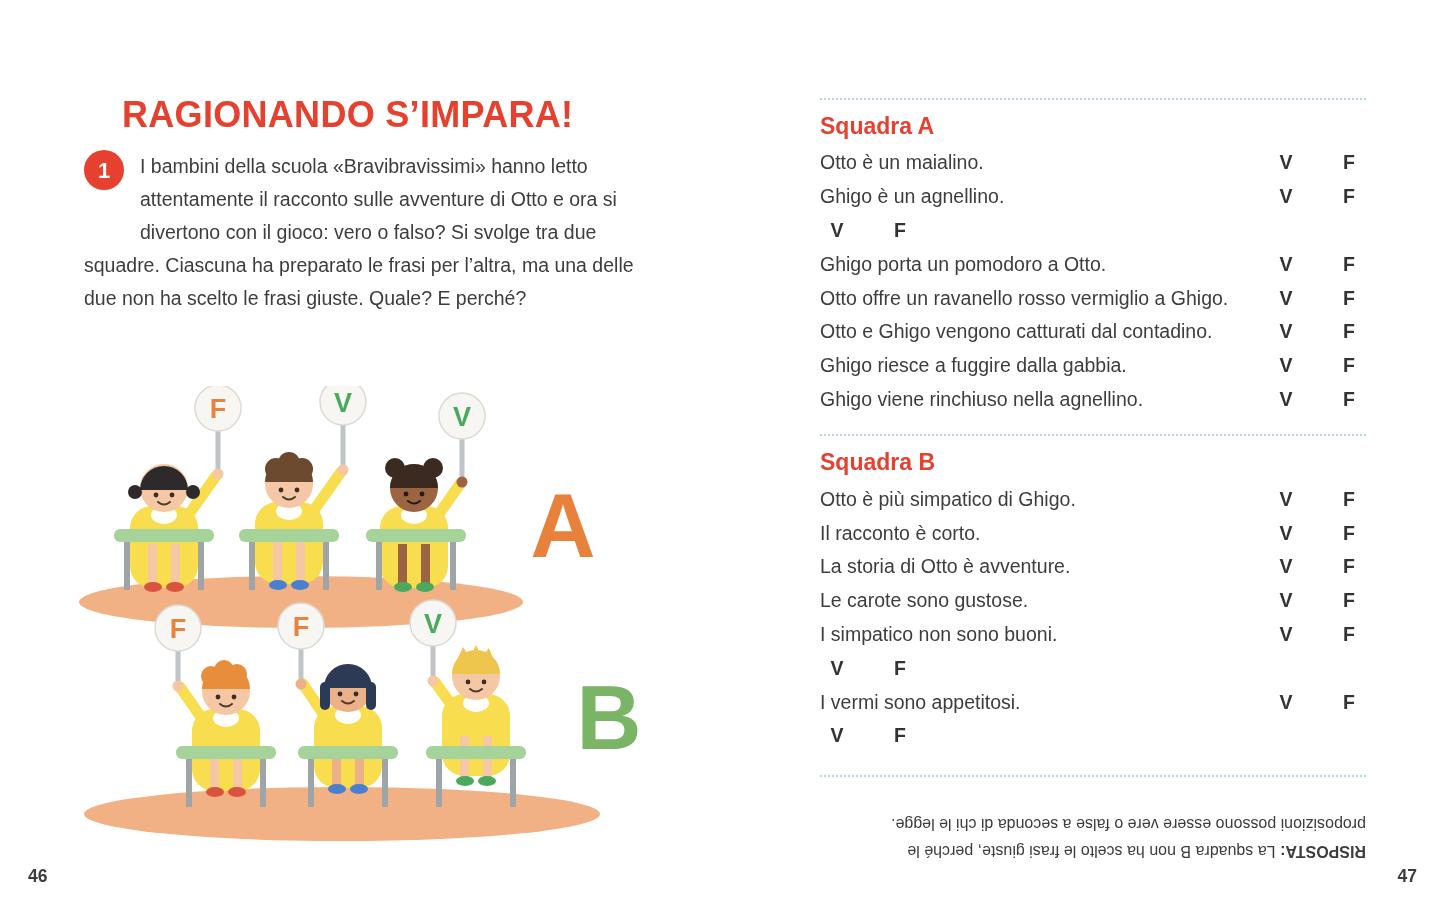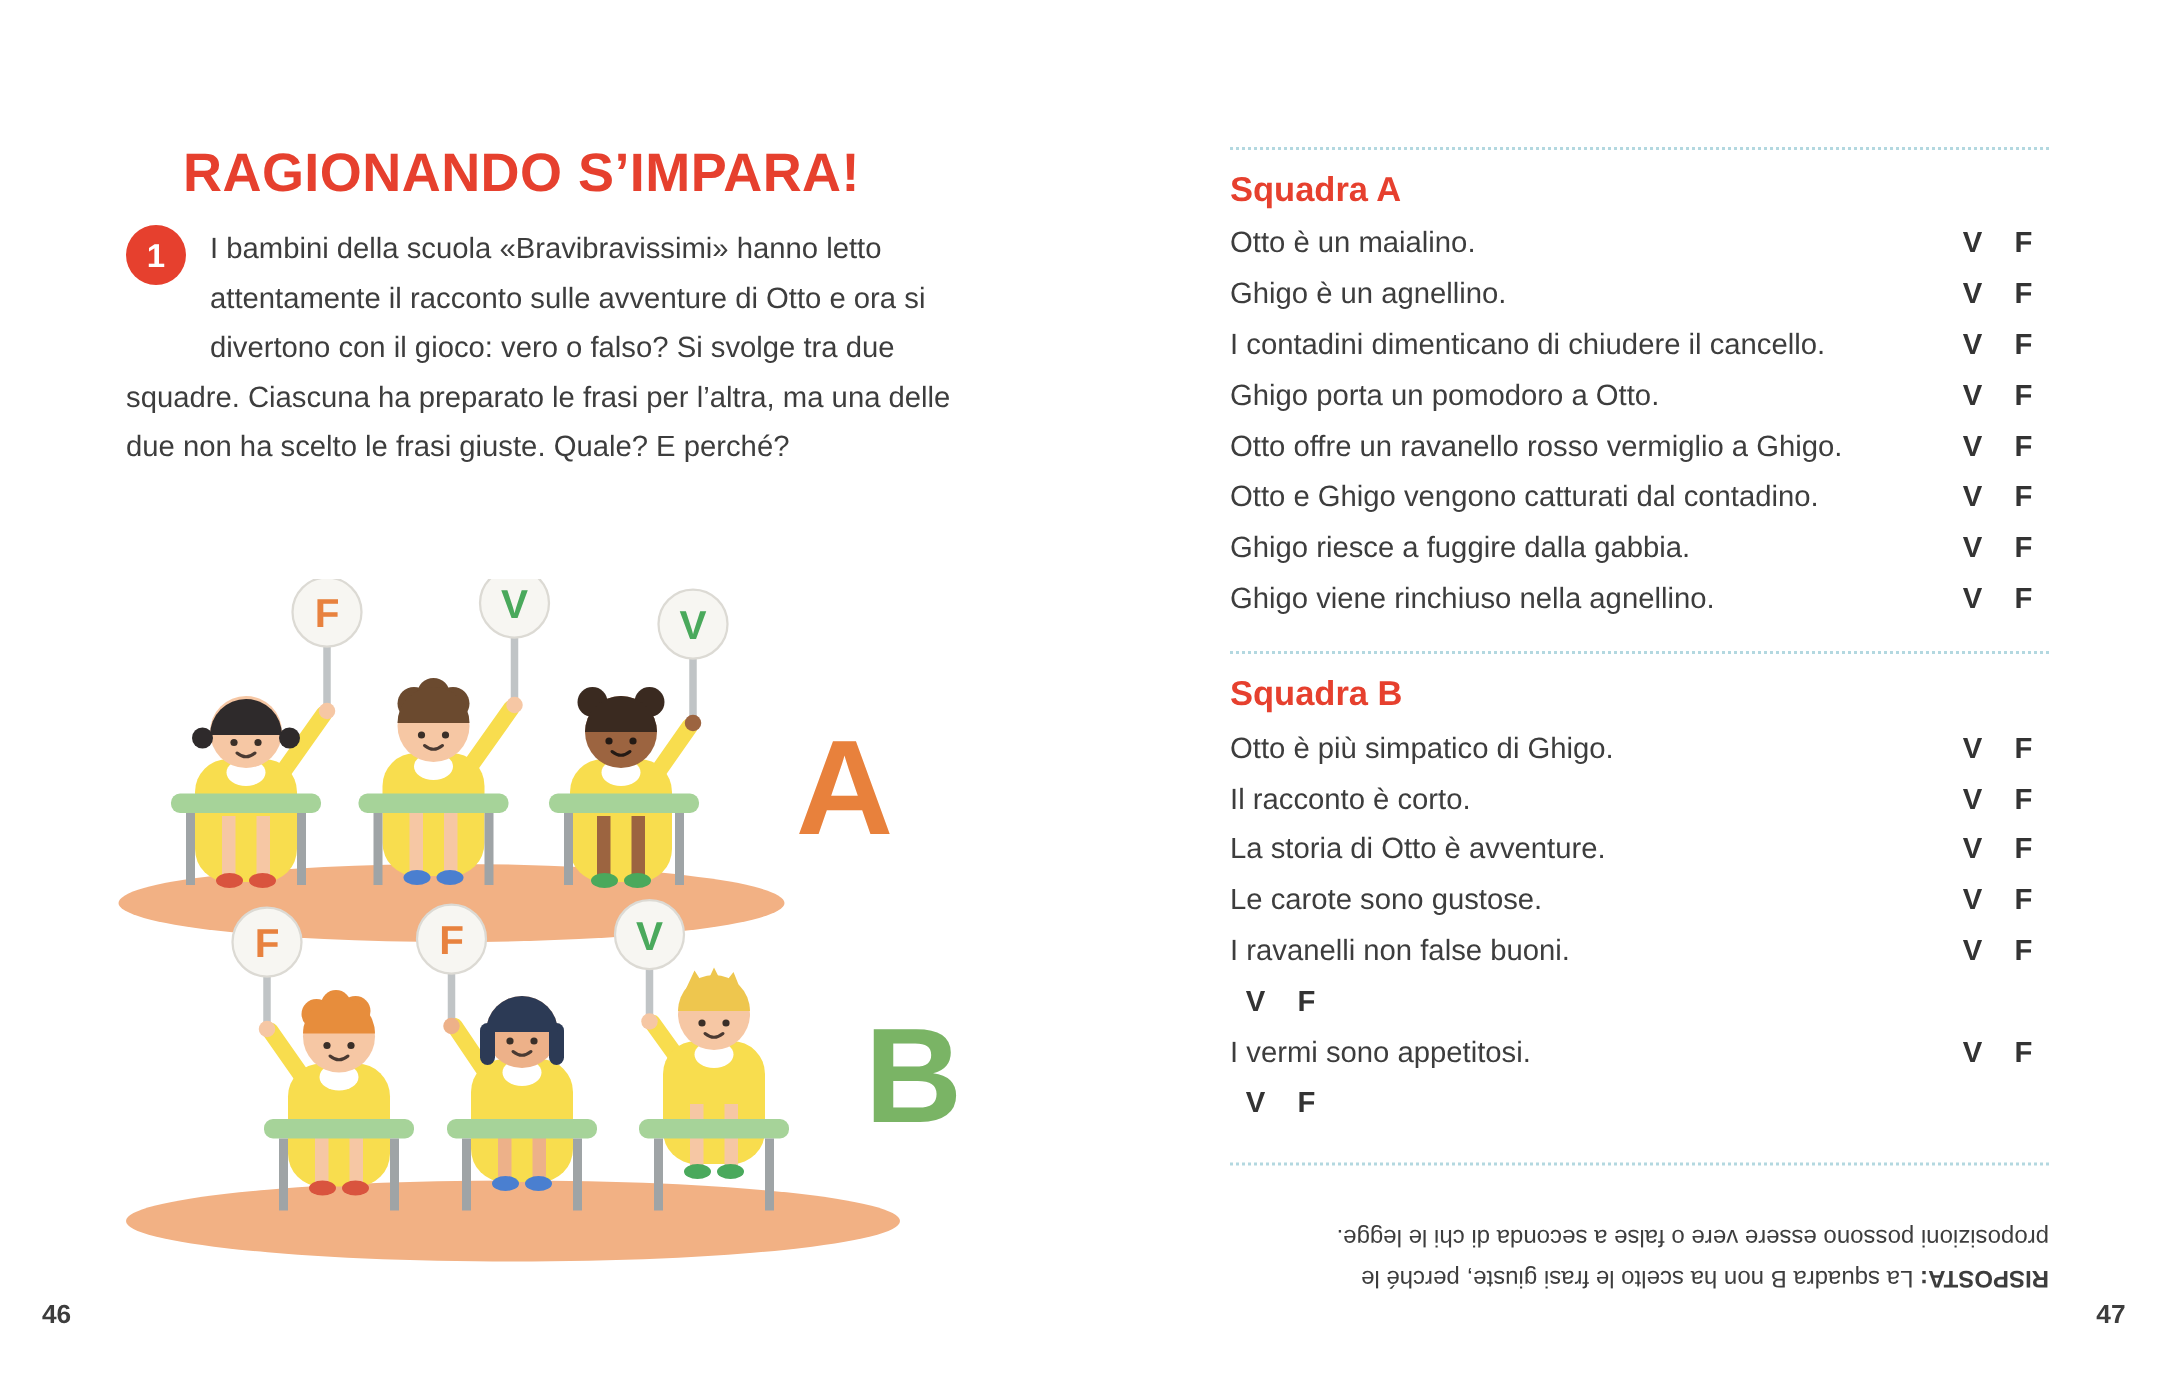--- a/index.html
+++ b/index.html
@@ -31,21 +31,21 @@
   
   .right-page { position:absolute; left:820px; top:12px; width:546px; }
   .dotted { border-top:2px dotted #b3d8e0; height:0; }
   .dotted.first { margin-top:86px; }
   .dotted.second { margin-top:18px; }
   .dotted.third { margin-top:22px; }
   h2.squadra {
     color:#e6402e; font-size:23px; font-weight:800;
     margin:12px 0 6px 0; line-height:28px;
   }
-  .vf-row { display:flex; align-items:center; height:33.8px; font-size:19.5px; }
+  .vf-row { display:flex; align-items:center; height:33.8px; font-size:19.5px;gap:29px; }
   .statement { flex:1; }
   .vf-letter { width:34px; text-align:center; font-weight:bold; color:#333333; cursor:pointer; }
 
   .risposta {
     margin:34px 0 0 auto; width:492px;
     transform:rotate(180deg);
     font-size:16px; line-height:27px; text-align:left; color:#3d3d3d;
   }
 </style>
 </head>
@@ -259,21 +259,20 @@
     <span class="vf-letter">F</span>
   </div>
 
   <div class="vf-row">
     <span class="statement">Ghigo è un agnellino.</span>
     <span class="vf-letter">V</span>
     <span class="vf-letter">F</span>
   </div>
 
   <div class="vf-row">
-    <span class="statement">I contadini dimenticano di chiudere il cancello.</span>
     <span class="vf-letter">V</span>
     <span class="vf-letter">F</span>
   </div>
 
   <div class="vf-row">
     <span class="statement">Ghigo porta un pomodoro a Otto.</span>
     <span class="vf-letter">V</span>
     <span class="vf-letter">F</span>
   </div>
 
@@ -324,21 +323,21 @@
     <span class="vf-letter">F</span>
   </div>
 
   <div class="vf-row">
     <span class="statement">Le carote sono gustose.</span>
     <span class="vf-letter">V</span>
     <span class="vf-letter">F</span>
   </div>
 
   <div class="vf-row">
-    <span class="statement">I ravanelli non false buoni.</span>
+    <span class="statement">I simpatico non sono buoni.</span>
     <span class="vf-letter">V</span>
     <span class="vf-letter">F</span>
   </div>
 
   <div class="vf-row">
     <span class="vf-letter">V</span>
     <span class="vf-letter">F</span>
   </div>
 
   <div class="vf-row">

